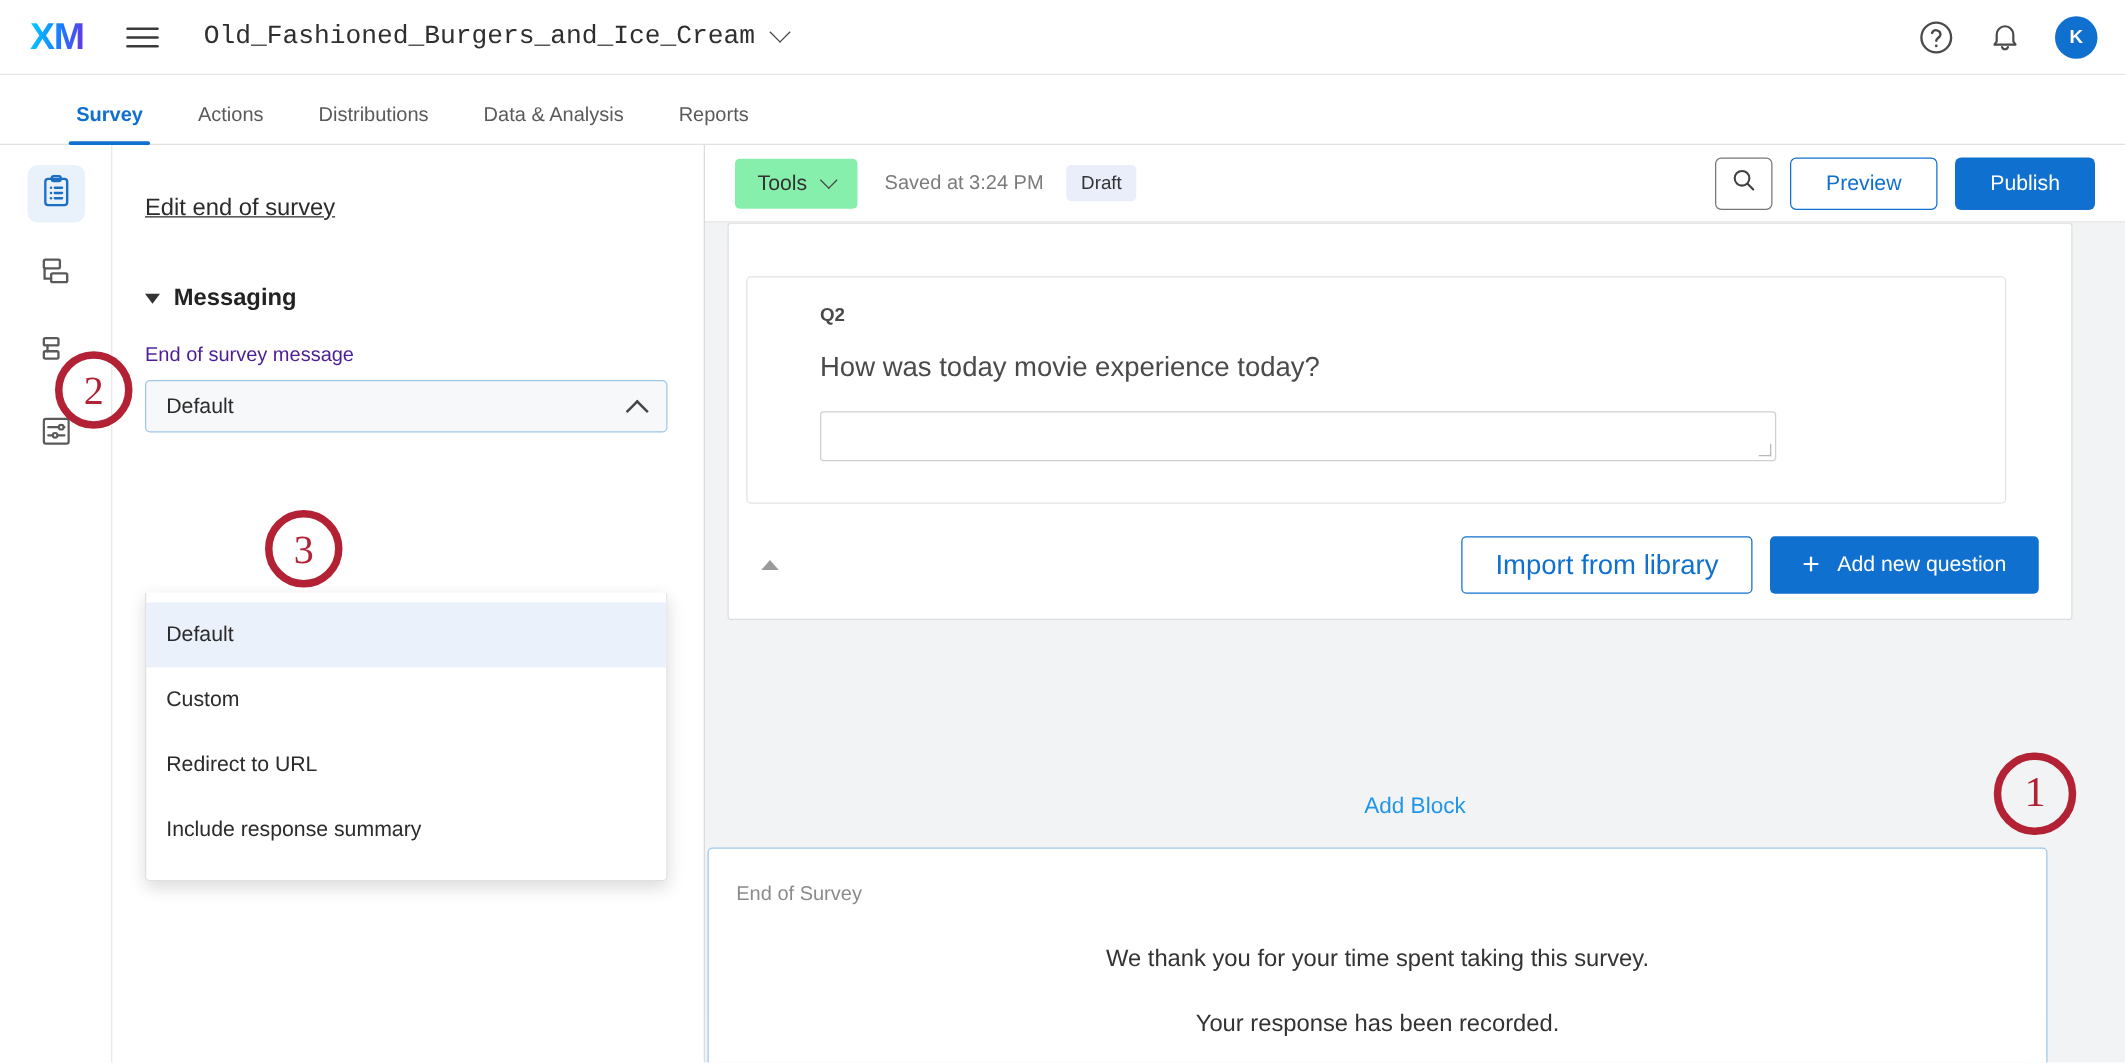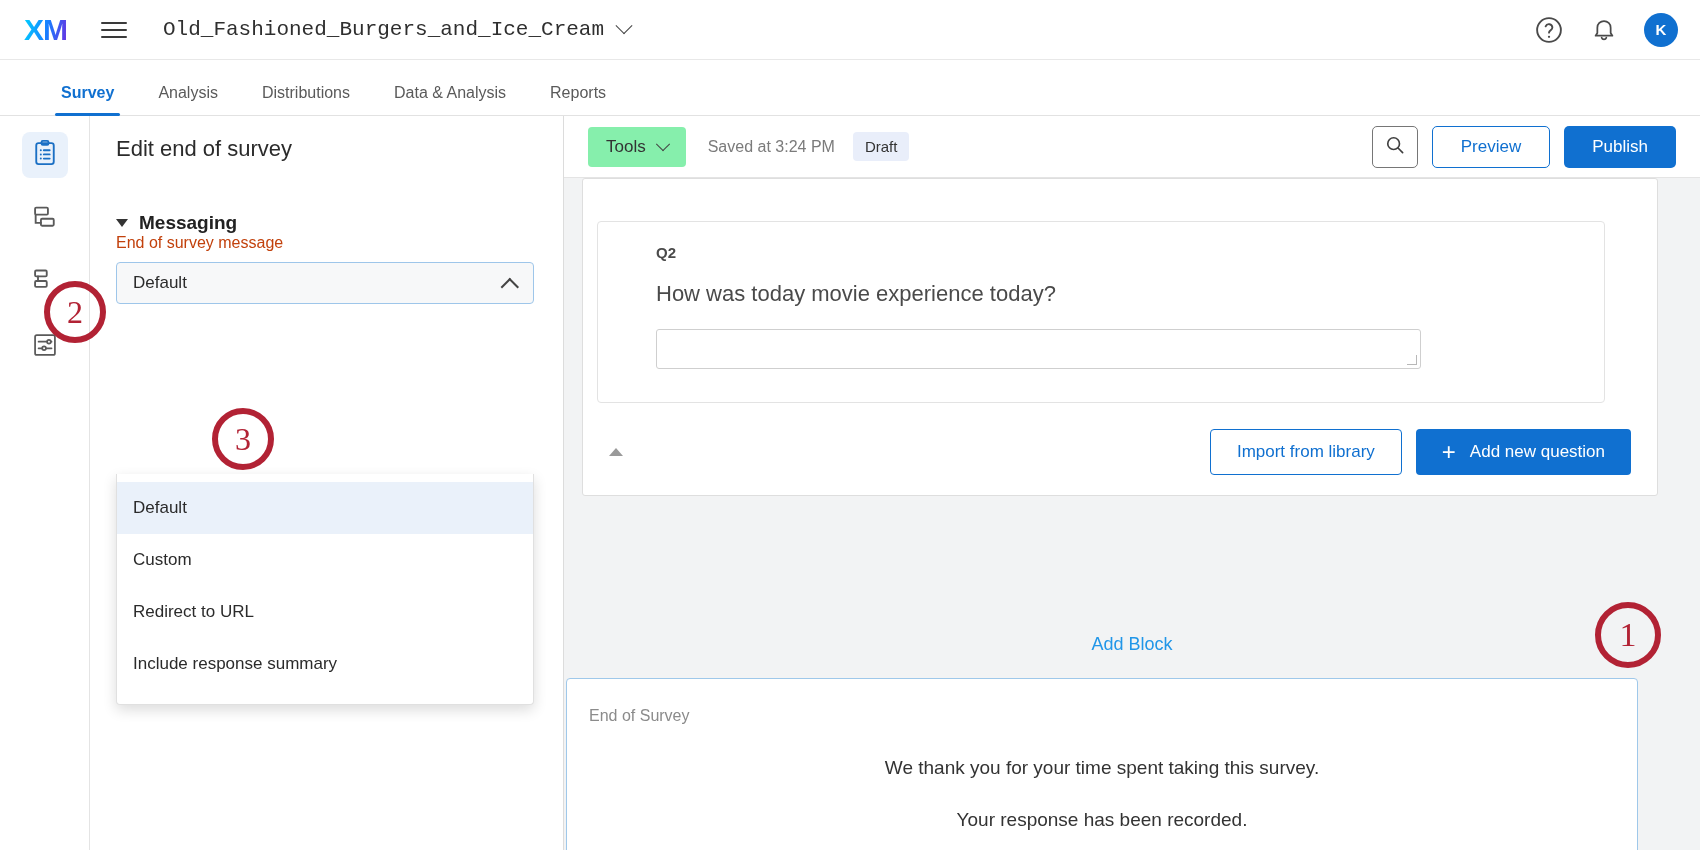--- a/index.html
+++ b/index.html
@@ -66,27 +66,27 @@
     width: 46px; height: 46px; border-radius: 8px; display: flex;
     align-items: center; justify-content: center; cursor: pointer;
   }
   .rail-item.active { background: #e9f1fb; }
 
   
   .panel {
     position: absolute; top: 116px; left: 90px; width: 474px; height: 734px;
     background: #fff; border-right: 1px solid #dcdcdc; padding: 20px 26px 0 26px;
   }
-  .panel-title { font-size: 22px; color: #2b2b2b; font-weight: 400; margin-top: 0; }
+  .panel-title { font-size: 19px; color: #2b2b2b; font-weight: 400; margin-top: 20px; text-decoration: underline; }
   .section-head {
     margin-top: 50px; font-size: 19px; font-weight: 700; color: #222;
     display: flex; align-items: center; gap: 11px; cursor: pointer;
   }
   .caret-down { width: 0; height: 0; border-left: 6px solid transparent; border-right: 6px solid transparent; border-top: 8px solid #333; }
-  .field-label { font-size: 16px; color: #c2410c; cursor: pointer; }
+  .field-label { margin-top: 26px; font-size: 16px; color: #4c1d95; cursor: pointer; }
   .select-box {
     margin-top: 10px; width: 418px; height: 42px; background: #f7f8f9;
     border: 1.5px solid #9ec6ea; border-radius: 4px;
     display: flex; align-items: center; padding: 0 16px; cursor: pointer;
     font-size: 17px; color: #2b2b2b;
   }
   .chev-up { margin-left: auto; width: 13px; height: 13px;
              border-left: 2px solid #444; border-top: 2px solid #444;
              transform: rotate(45deg) translate(2px, 3px); }
   .dropdown {
@@ -157,21 +157,21 @@
     border-right:1.5px solid #b8b8b8; border-bottom:1.5px solid #b8b8b8;
   }
   .block-actions {
     position: absolute; left: 0; right: 0; bottom: 20px; display: flex; align-items: center; padding: 0 26px;
   }
   .caret-up-sm { width: 0; height: 0; border-left: 7px solid transparent; border-right: 7px solid transparent;
                  border-bottom: 8px solid #9a9a9a; cursor: pointer; }
   .blk-btns { margin-left: auto; display: flex; gap: 14px; }
   .btn-lib {
     height: 46px; padding: 0 26px; border: 1.5px solid #1070d0; border-radius: 4px;
-    background: #fff; color: #1070d0; font-size: 17px; cursor: pointer; font-family: inherit;
+    background: #fff; color: #1070d0; font-size: 22px; cursor: pointer; font-family: inherit;
   }
   .btn-addq {
     height: 46px; padding: 0 26px; border: none; border-radius: 4px;
     background: #1070d0; color: #fff; font-size: 17px; cursor: pointer;
     display: flex; align-items: center; gap: 14px; font-family: inherit;
   }
   .plus-glyph { font-size: 24px; line-height: 1; font-weight: 300; }
 
   .add-block {
     position: absolute; top: 420px; left: 0; width: 1136px; text-align: center;
@@ -228,21 +228,21 @@
           <path d="M6.3 10a5.7 5.7 0 0 1 11.4 0v4.6l1.5 2.3H4.8l1.5-2.3z" stroke-linejoin="round"></path>
           <path d="M10 18.6a2.1 2.1 0 0 0 4 0" stroke-linecap="round"></path>
         </svg>
       </div>
       <div class="avatar">K</div>
     </div>
   </div>
 
   <div class="navtabs">
     <div class="navtab active">Survey</div>
-    <div class="navtab">Analysis</div>
+    <div class="navtab">Actions</div>
     <div class="navtab">Distributions</div>
     <div class="navtab">Data &amp; Analysis</div>
     <div class="navtab">Reports</div>
   </div>
 
   <div class="rail">
     <div class="rail-item active">
       <span>
         <svg width="28" height="28" viewBox="0 0 24 24" fill="none" stroke="#1a6fc4" stroke-width="1.6">
           <rect x="4.5" y="3.5" width="15" height="18" rx="2"></rect>

